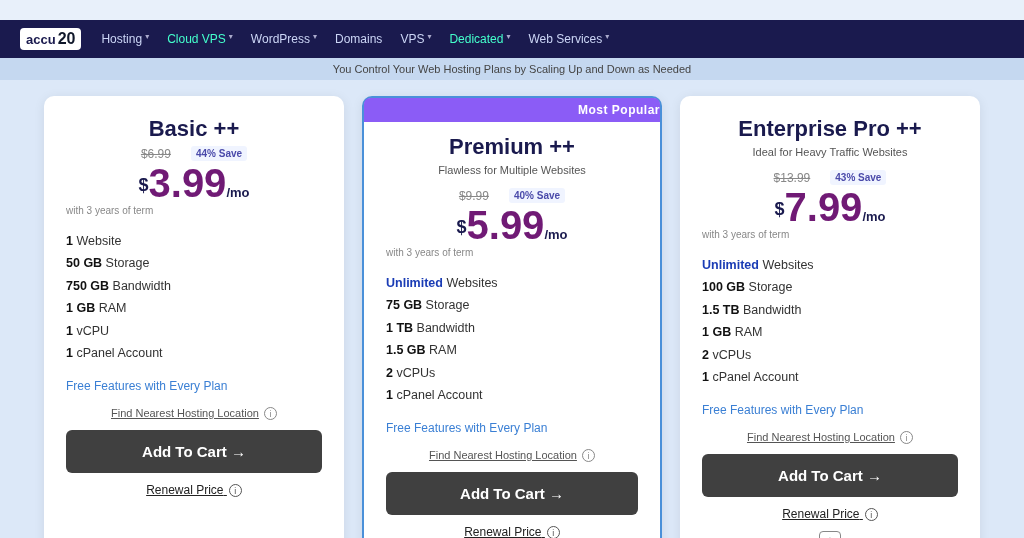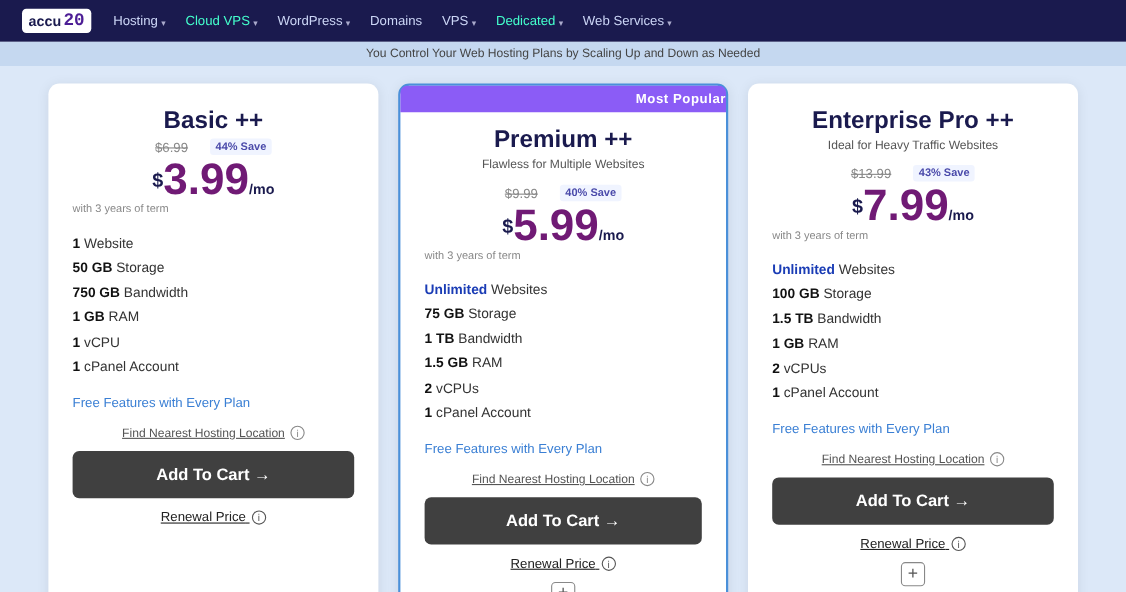--- a/index.html
+++ b/index.html
@@ -9,50 +9,51 @@
       min-height: 538px;
     }
 
     
     nav {
       background: #1a1a4e;
       display: flex;
       align-items: center;
       padding: 0 20px;
       height: 38px;
+      margin-top: 20px;
     }
     .nav-logo {
       display: flex;
       align-items: center;
       margin-right: 20px;
     }
     .logo-box {
       background: white;
       border-radius: 4px;
       padding: 2px 6px;
       font-size: 11px;
       font-weight: bold;
       color: #1a1a4e;
       display: flex;
       align-items: center;
       gap: 2px;
     }
     .logo-accu { color: #1a1a4e; font-weight: 900; font-size: 13px; }
-    .logo-num { color: #4c1d95; font-size: 16px; font-weight: 900; font-family: Liberation Mono, monospace; }
+    .logo-num { color: #0f172a; font-size: 16px; font-weight: 900; }
     .nav-links {
       display: flex;
       gap: 18px;
       list-style: none;
     }
     .nav-links li a {
       color: #ccd6f6;
       text-decoration: none;
       font-size: 12px;
       display: flex;
-      align-items: flex-end;
+      align-items: flex-start;
       gap: 2px;
     }
     .chevron { font-size: 8px; color: #aac; margin-left: 1px; }
     .nav-accent { color: #4fc; }
 
     
     .subtitle-bar {
       background: #c5d8f0;
       text-align: center;
       padding: 5px;

